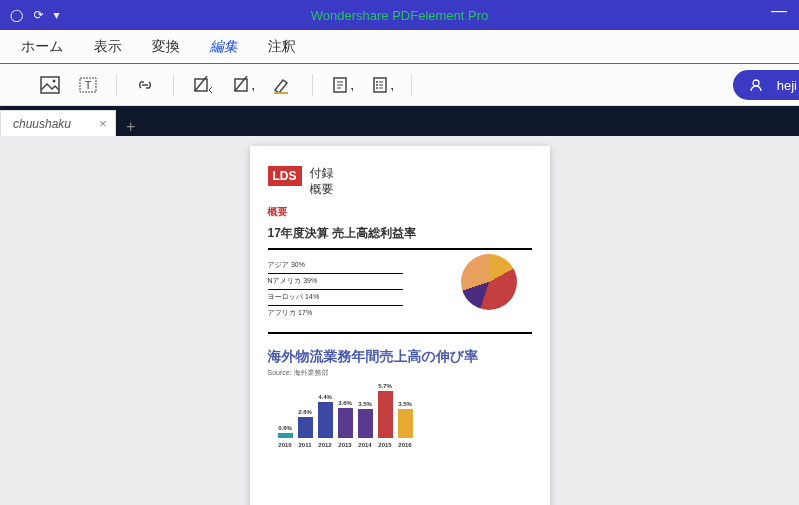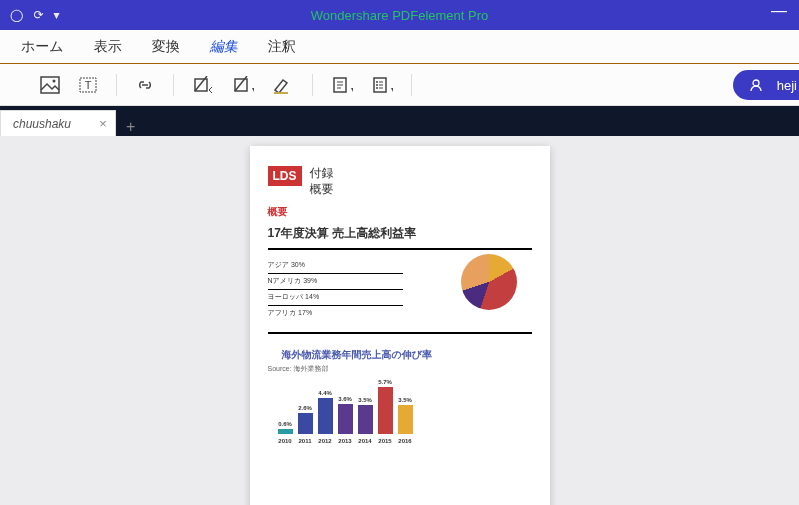--- a/index.html
+++ b/index.html
@@ -32,21 +32,21 @@
 .lds-badge { background:#c33; color:#fff; font-weight:bold; padding:3px 5px; font-size:12px; }
 .lds-sub { font-size:12px; line-height:1.3; }
 .sec-title { color:#c33; font-weight:bold; font-size:10px; margin:8px 0 6px; }
 .sub-title { font-weight:bold; font-size:12px; margin-bottom:6px; }
 .hr-thick { border:none; border-top:2px solid #000; margin:6px 0; }
 .hr-thin { border:none; border-top:1px solid #000; margin:2px 0; }
 .pie-section { position:relative; height:70px; }
 .pie-labels { position:absolute; left:0; top:4px; width:135px; }
 .pie-labels div { font-size:7px; margin-bottom:3px; }
 .pie { position:absolute; right:15px; top:-2px; width:56px; height:56px; border-radius:50%; background:conic-gradient(#e6a933 0deg 61deg, #c33f3f 61deg 198deg, #4a2b7f 198deg 252deg, #e8a05e 252deg 360deg); }
-.bar-title { color:#4a5aae; font-weight:bold; font-size:10px; margin:14px 14px 2px; }
+.bar-title { color:#4a5aae; font-weight:bold; font-size:14px; margin:14px 0 2px; }
 .bar-src { font-size:7px; color:#666; margin-bottom:8px; }
 .bar-chart { display:flex; align-items:flex-end; gap:5px; height:62px; padding:0 10px; }
 .bar-col { display:flex; flex-direction:column; align-items:center; gap:2px; }
 .bar { width:15px; }
 .bar-val { font-size:6px; font-weight:bold; }
 .bar-cat { font-size:6px; margin-top:2px; font-weight:bold; }
 </style>
 </head>
 <body>
 

